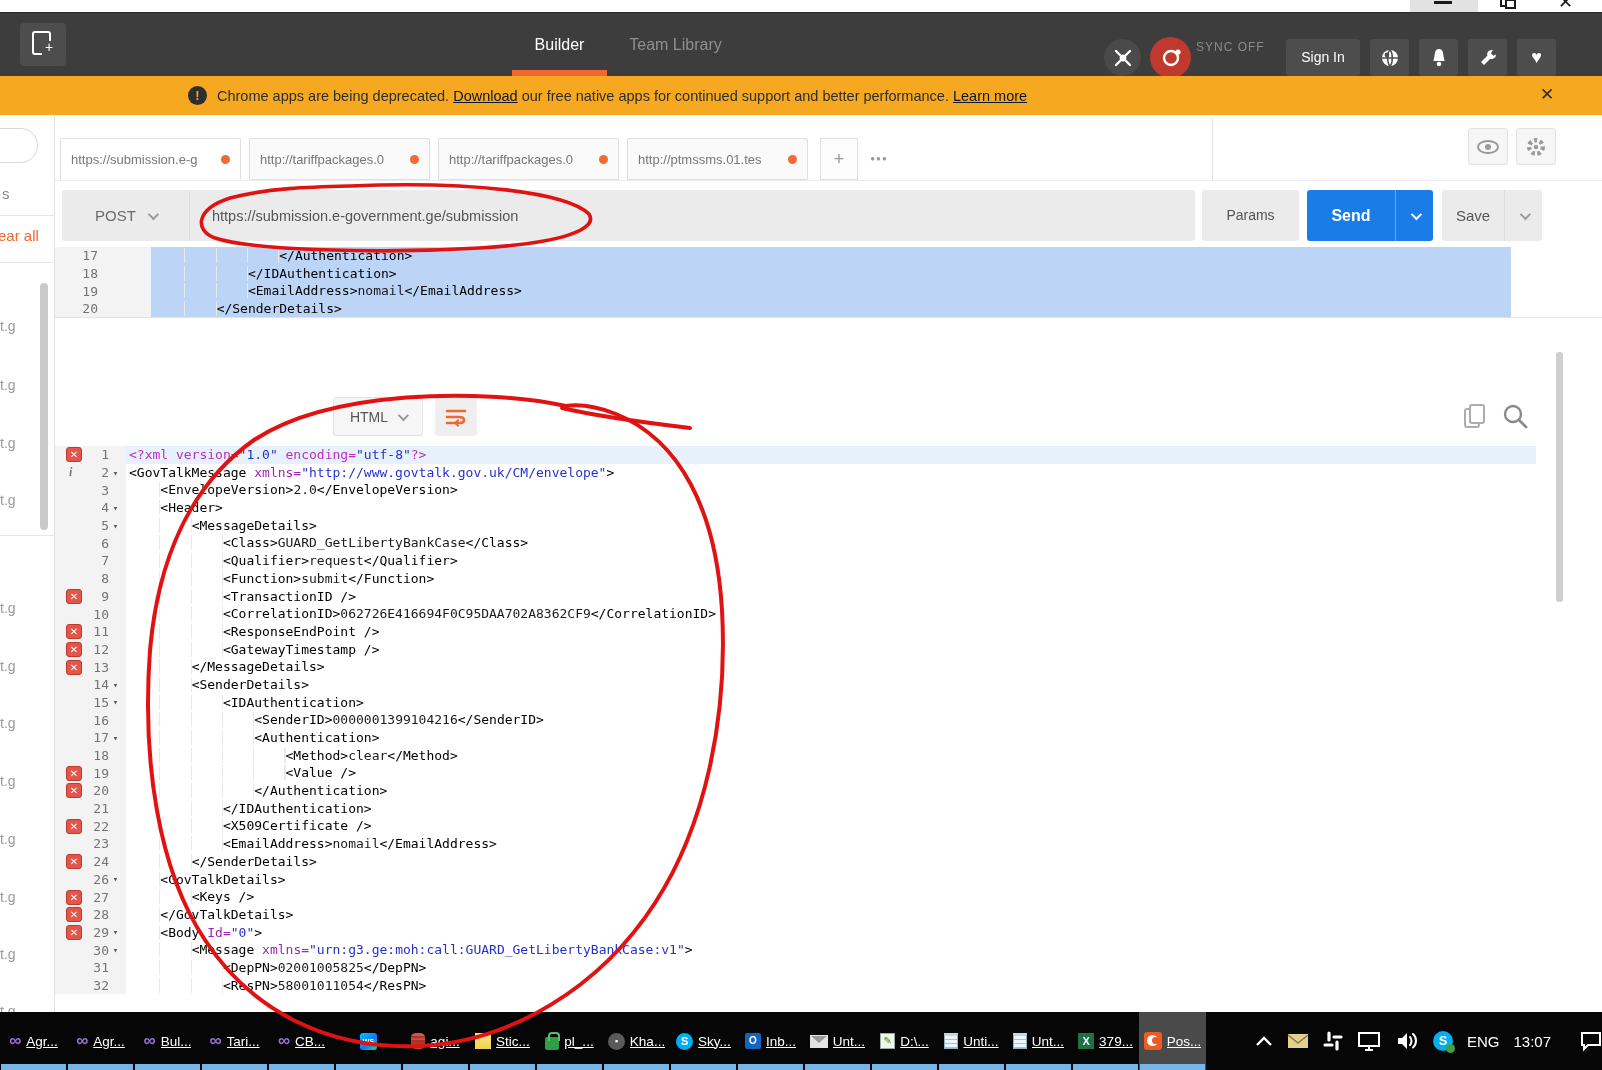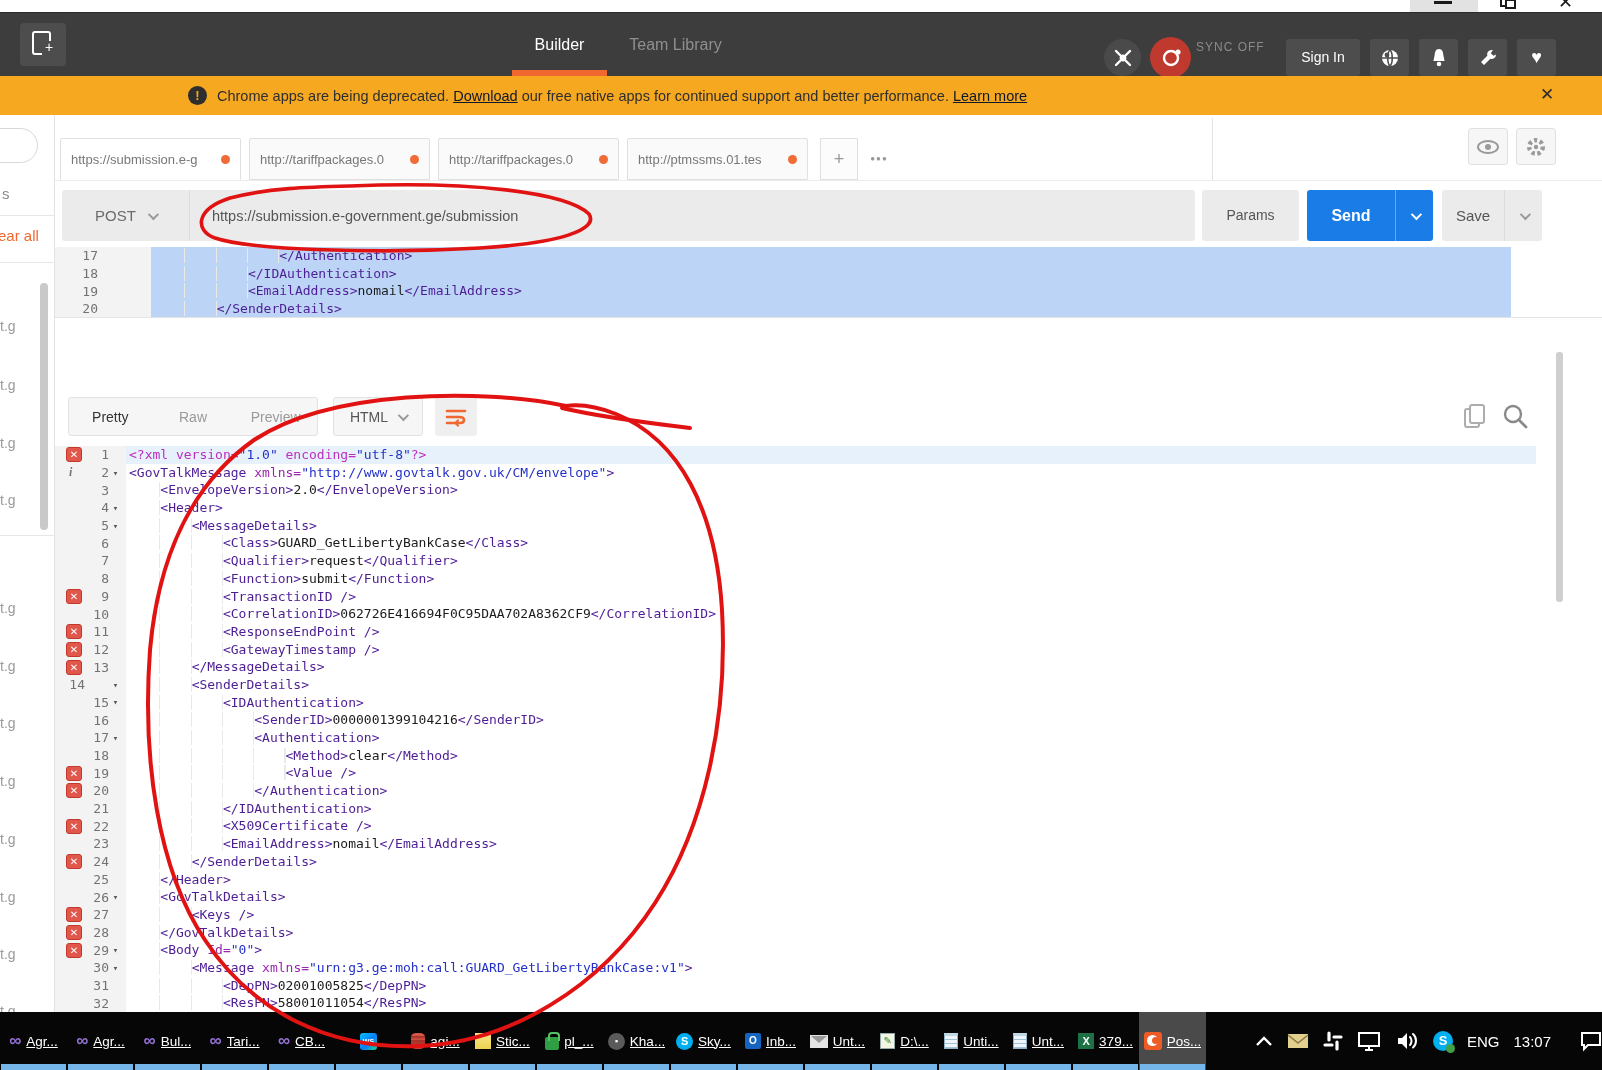--- a/index.html
+++ b/index.html
@@ -81,21 +81,21 @@
   .gut { flex:0 0 auto; background:#f3f3f3; display:flex; align-items:center; justify-content:flex-end; height:17.7px; }
   .respcode .gut { width:71px; padding-right:4px; }
   .reqeditor .gut { width:96px; padding-right:40px; }
   .lnum { color:#737373; font-size:13px; min-width:26px; text-align:right; }
   .fold { width:13px; font-size:9px; color:#555; text-align:center; }
   .respcode .err { position:absolute; left:11px; width:16px; height:15px; background:#e2574c; border:1px solid #c0392b; border-radius:3px; color:#fff; font-size:10px; line-height:14px; text-align:center; font-family:"Liberation Sans",sans-serif; }
   .respcode .info { position:absolute; left:14px; color:#777; font-size:12px; font-style:italic; font-family:"Liberation Serif",serif; font-weight:bold; }
   .codeln { flex:0 0 auto; font-size:13px; line-height:17.7px; white-space:pre; padding-left:3px; }
   .sel .codeln { background:#bcd5f6; width:1360px; }
   .act .codeln { background:#e7f1fc; width:1410px; }
-  .cm-t{color:#4c1d95;text-align:right;} .cm-a{color:#9b27b0;} .cm-s{color:#2431c9;} .cm-x{color:#1b1b1b;} .cm-m{color:#bb2fbf;}
+  .cm-t{color:#000000;text-align:right;} .cm-a{color:#9b27b0;} .cm-s{color:#2431c9;} .cm-x{color:#1b1b1b;} .cm-m{color:#bb2fbf;}
   .cm-w{ background-image:repeating-linear-gradient(to right,#e9e9e9 0 1px,transparent 1px 31.3px); background-position:-1px 0;}
 
   
   .respband { position:absolute; left:0; top:220px; width:1547px; height:54px; border-top:1px solid #e8e8e8; border-bottom:1px solid #e8e8e8; }
   .rtab { position:absolute; top:17px; font-size:15px; color:#9a9a9a; }
   .rtab.active { color:#333; }
   .rtab-underline { position:absolute; left:8px; top:49px; width:62px; height:5px; background:var(--accent); }
   .statusline { position:absolute; top:18px; font-size:13.5px; color:#8a8a8a; }
   .statusline b { color:var(--link); font-weight:normal; }
 
@@ -327,25 +327,20 @@
           <div class="gut" style="position: relative;">
             <span class="lnum">20</span>
             <span class="fold"></span>
           </div>
           <pre class="codeln"><span class="cm-w">        </span><span class="cm-t">&lt;/SenderDetails&gt;</span></pre>
         </div>
       </div>
 
 
     <div class="resptools">
-      <div class="viewgroup">
-        <span class="active">Pretty</span>
-        <span>Raw</span>
-        <span>Preview</span>
-      </div>
       <div class="fmtsel">
         <span>HTML</span>
         <span class="chev"></span>
       </div>
       <div class="wrapbtn">
         <svg width="22" height="20" viewBox="0 0 22 20">
             <path d="M2 4h18M2 16h11" stroke="#f0682f" stroke-width="2.6" stroke-linecap="round"></path>
             <path d="M2 10h12m0 0c3 0 5 1 5 3s-2 3-4 3" stroke="#f0682f" stroke-width="2.6" fill="none" stroke-linecap="round"></path>
             <path d="M13 13.5 10.5 16l2.5 2.5" stroke="#f0682f" stroke-width="2.2" fill="none" stroke-linecap="round"></path>
           </svg>
@@ -456,21 +451,21 @@
         </div>
         <div class="cmrow">
           <div class="gut" style="position: relative;">
             <span class="err">✕</span>
             <span class="lnum">13</span>
             <span class="fold"></span>
           </div>
           <pre class="codeln"><span class="cm-w">        </span><span class="cm-t">&lt;/MessageDetails&gt;</span></pre>
         </div>
         <div class="cmrow">
-          <div class="gut" style="position: relative; gap: 24px;">
+          <div class="gut" style="position: relative;">
             <span class="lnum">14</span>
             <span class="fold">▾</span>
           </div>
           <pre class="codeln"><span class="cm-w">        </span><span class="cm-t">&lt;SenderDetails&gt;</span></pre>
         </div>
         <div class="cmrow">
           <div class="gut" style="position: relative;">
             <span class="lnum">15</span>
             <span class="fold">▾</span>
           </div>
@@ -535,27 +530,20 @@
           </div>
           <pre class="codeln"><span class="cm-w">            </span><span class="cm-t">&lt;EmailAddress&gt;</span><span class="cm-x">nomail</span><span class="cm-t">&lt;/EmailAddress&gt;</span></pre>
         </div>
         <div class="cmrow">
           <div class="gut" style="position: relative;">
             <span class="err">✕</span>
             <span class="lnum">24</span>
             <span class="fold"></span>
           </div>
           <pre class="codeln"><span class="cm-w">        </span><span class="cm-t">&lt;/SenderDetails&gt;</span></pre>
-        </div>
-        <div class="cmrow">
-          <div class="gut" style="position: relative;">
-            <span class="lnum">25</span>
-            <span class="fold"></span>
-          </div>
-          <pre class="codeln"><span class="cm-w">    </span><span class="cm-t">&lt;/Header&gt;</span></pre>
         </div>
         <div class="cmrow">
           <div class="gut" style="position: relative;">
             <span class="lnum">26</span>
             <span class="fold">▾</span>
           </div>
           <pre class="codeln"><span class="cm-w">    </span><span class="cm-t">&lt;GovTalkDetails&gt;</span></pre>
         </div>
         <div class="cmrow">
           <div class="gut" style="position: relative;">

